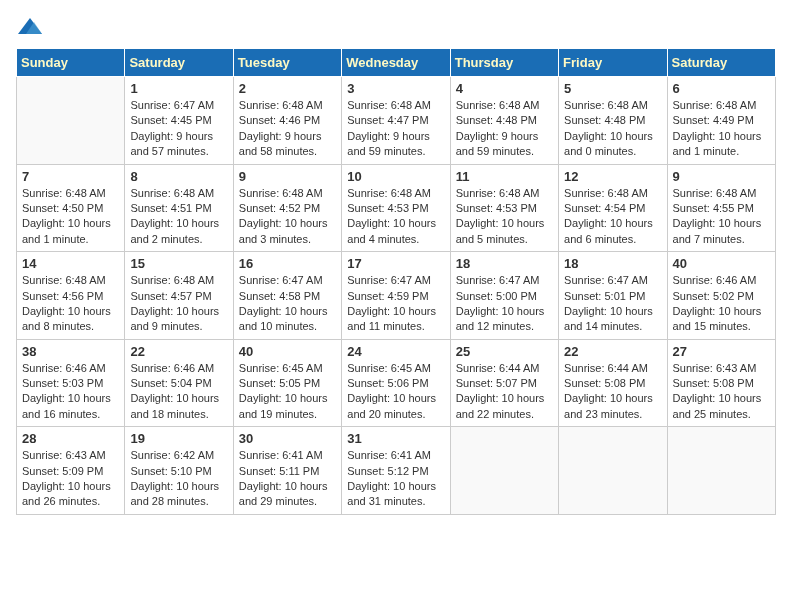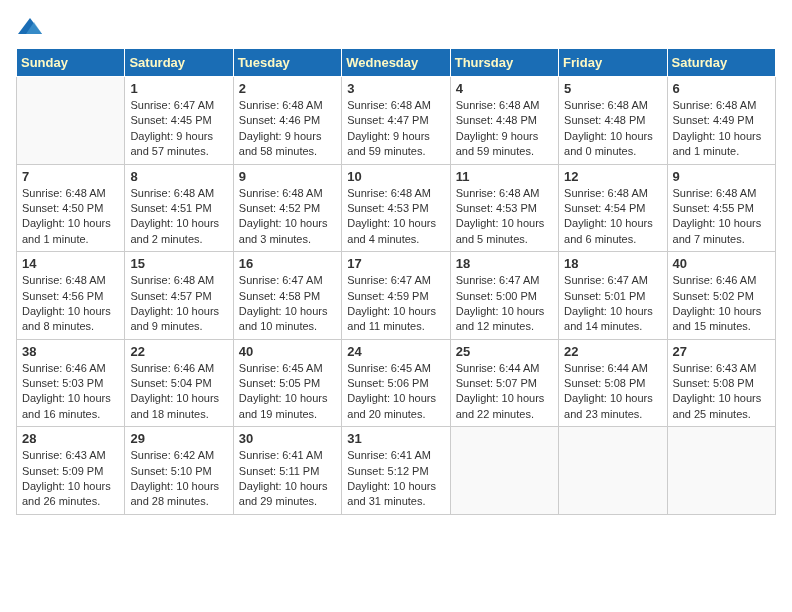--- a/index.html
+++ b/index.html
@@ -233,21 +233,21 @@
           <span class="day-number">27</span>
           <div class="day-info">Sunrise: 6:43 AM<br>Sunset: 5:08 PM<br>Daylight: 10 hours<br>and 25 minutes.</div>
         </td>
       </tr>
       <tr>
         <td>
           <span class="day-number">28</span>
           <div class="day-info">Sunrise: 6:43 AM<br>Sunset: 5:09 PM<br>Daylight: 10 hours<br>and 26 minutes.</div>
         </td>
         <td>
-          <span class="day-number">29</span>
+          <span class="day-number">19</span>
           <div class="day-info">Sunrise: 6:42 AM<br>Sunset: 5:10 PM<br>Daylight: 10 hours<br>and 28 minutes.</div>
         </td>
         <td>
           <span class="day-number">30</span>
           <div class="day-info">Sunrise: 6:41 AM<br>Sunset: 5:11 PM<br>Daylight: 10 hours<br>and 29 minutes.</div>
         </td>
         <td>
           <span class="day-number">31</span>
           <div class="day-info">Sunrise: 6:41 AM<br>Sunset: 5:12 PM<br>Daylight: 10 hours<br>and 31 minutes.</div>
         </td>

